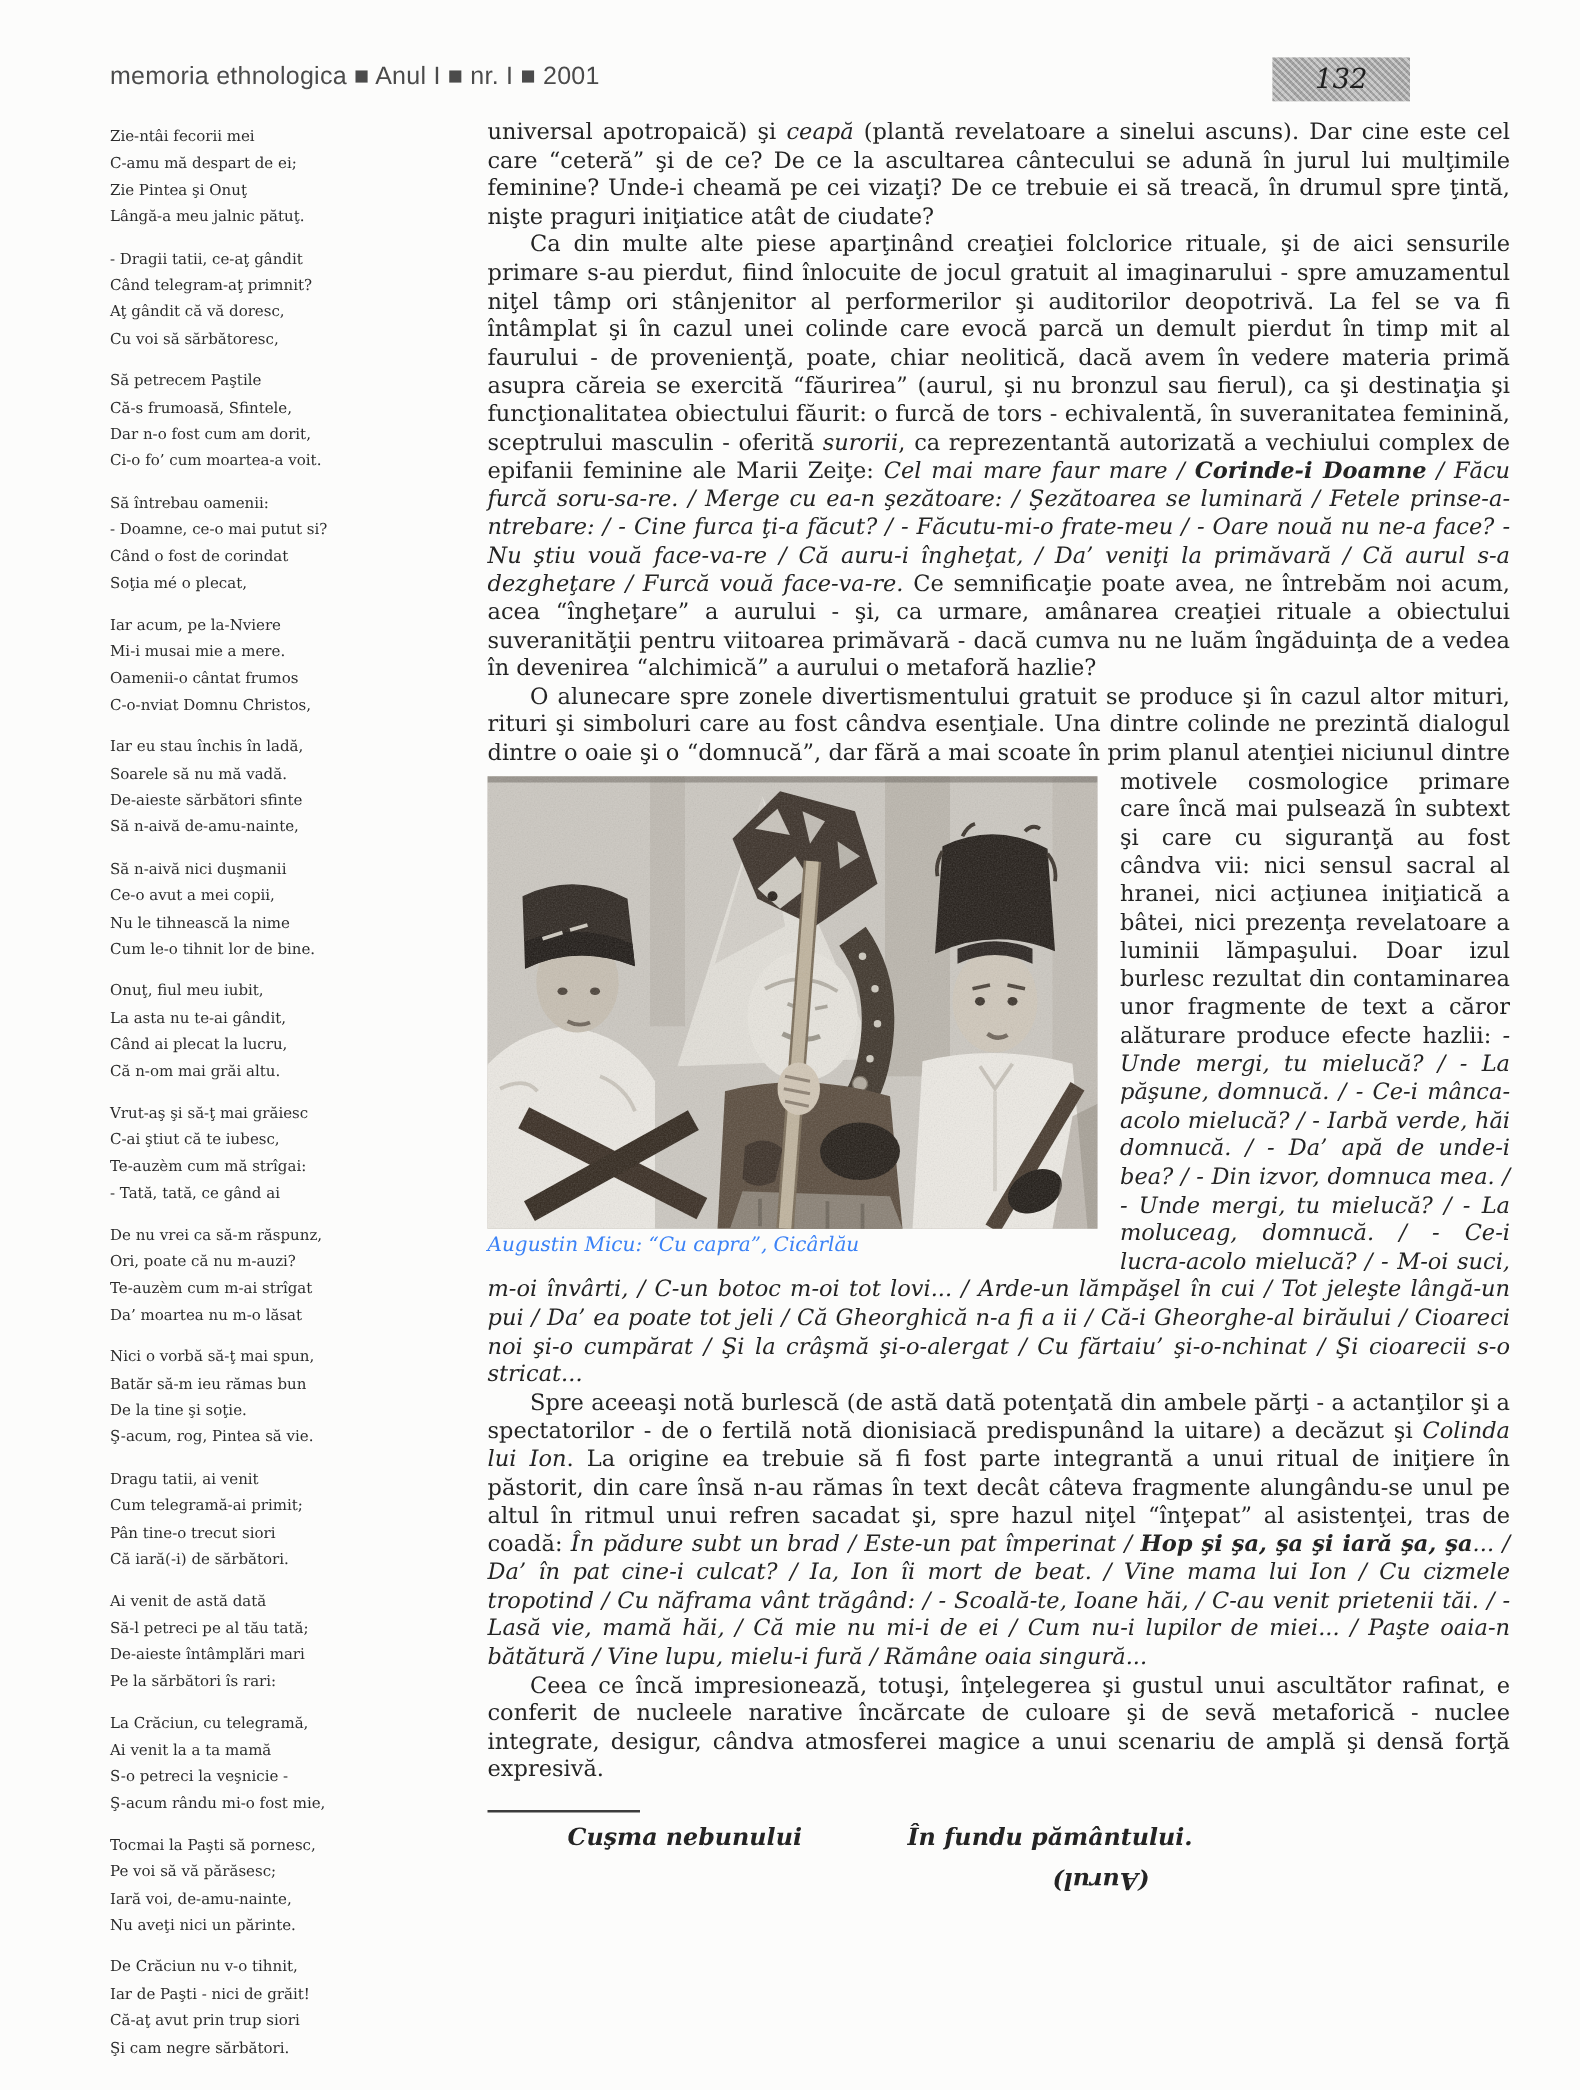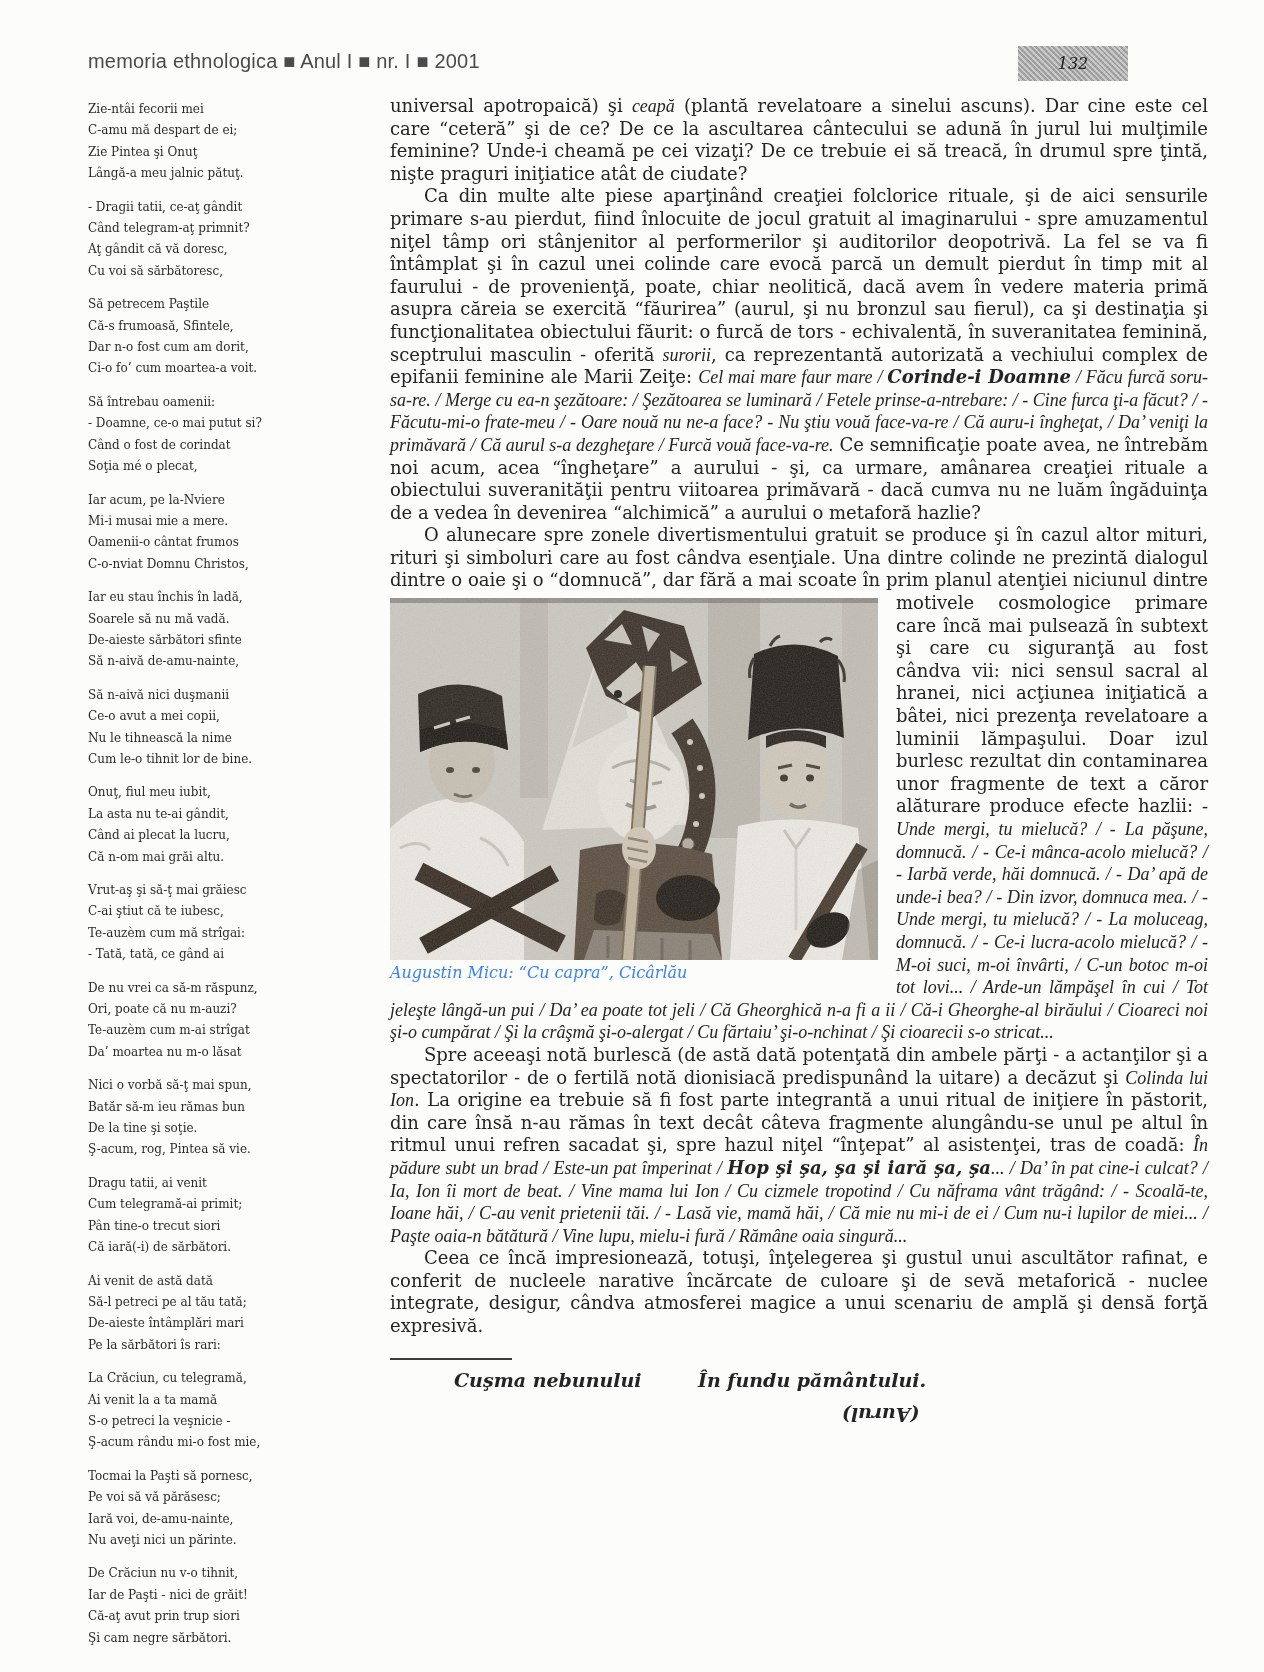--- a/index.html
+++ b/index.html
@@ -3,51 +3,51 @@
 <meta charset="utf-8">
 <style>
   html,body{margin:0;padding:0;}
   body{width:1264px;height:1672px;background:#f7f6f4;position:relative;overflow:hidden;}
   .page{position:absolute;inset:0;background:#fcfcfb;color:#262626;}
 
   
   .journal-line{position:absolute;left:88px;top:50px;font-family:"Liberation Sans",sans-serif;
     font-size:20px;color:#4b4b4b;letter-spacing:.2px;}
   .page-num-box{position:absolute;left:1018px;top:46px;width:110px;height:35px;line-height:35px;
-    text-align:center;font-family:"DejaVu Serif",serif;font-style:italic;font-size:16px;color:#1f1f1f;
+    text-align:center;font-family:"DejaVu Serif",serif;font-style:italic;font-size:22px;color:#1f1f1f;
     background:#c2c2c2;
     background-image:repeating-linear-gradient(45deg,rgba(110,110,110,.38) 0 2px,rgba(215,215,215,.42) 2px 4px),
                      repeating-linear-gradient(-45deg,rgba(130,130,130,.25) 0 1px,rgba(200,200,200,.2) 1px 3px);}
 
   
   .poem-col{position:absolute;left:88px;top:99px;width:294px;font-family:"DejaVu Serif",serif;
     font-size:12px;line-height:21.4px;color:#2b2b2b;}
   .stanza{margin:0 0 12px 0;}
   .pline{white-space:nowrap;}
 
   
   .article-col{position:absolute;left:390px;top:95px;width:818px;font-family:"DejaVu Serif",serif;
     font-size:18px;line-height:22.6px;text-align:justify;color:#242424;}
   .para{margin:0;text-indent:34px;}
   .para.first{text-indent:0;}
   .seg-n{font-style:normal;}
-  .seg-i{font-style:italic;font-family:Liberation Serif, serif;}
+  .seg-i{font-style:italic;}
   .seg-bi{font-weight:bold;font-style:italic;}
 
   
   .figure{float:left;display:block;width:490px;margin:6px 16px 4px 0;text-indent:0;}
   .figure svg{display:block;width:488px;height:362px;background:#ccc8c1;}
   .caption{display:block;font-style:italic;font-size:16px;line-height:22px;margin-top:2px;
     color:#3b82f6;text-align:left;}
 
   
   .footrule{width:122px;border-top:2px solid #3c3c3c;margin-top:20px;}
   .riddle{position:relative;height:92px;margin-top:9px;text-decoration:underline;}
   .riddle-title{position:absolute;left:64px;top:0;font-weight:bold;font-style:italic;font-size:19px;}
-  .riddle-text{position:absolute;left:308px;top:0;font-weight:bold;font-style:italic;font-size:19px;}
+  .riddle-text{position:absolute;left:336px;top:0;font-weight:bold;font-style:italic;font-size:19px;}
   .riddle-answer{position:absolute;left:452px;top:34px;font-weight:bold;font-style:italic;font-size:19px;
     transform:rotate(180deg);}
 </style>
 </head>
 <body>
 
 <div class="page">
 
   <div class="journal-line">memoria ethnologica ■ Anul I ■ nr. I ■ 2001</div>
   <div class="page-num-box">

